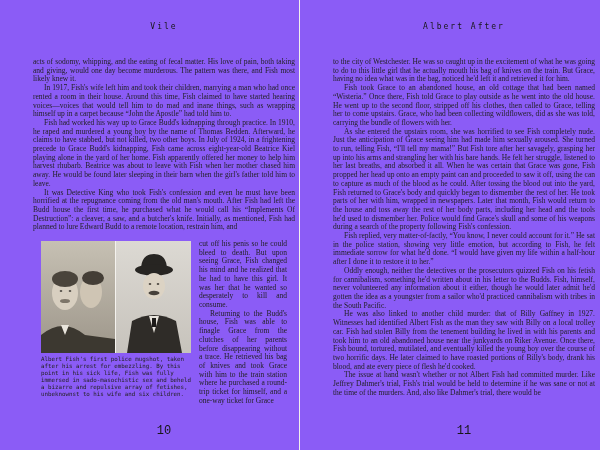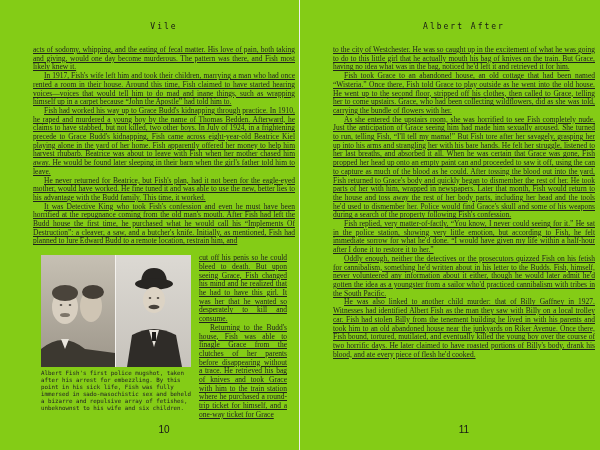--- a/index.html
+++ b/index.html
@@ -1,62 +1,61 @@
 <!DOCTYPE html>
 <html><head>
 <meta charset="utf-8">
 <style>
   html,body{margin:0;padding:0;}
   .screen{
     position:relative;width:600px;height:450px;overflow:hidden;
-    background:#84cc16;color:#1f1f1f;
+    background:#8b5cf6;color:#1f1f1f;
     font-family:"Liberation Serif",serif;
   }
   .gutter{position:absolute;left:299px;top:0;width:1px;height:450px;background:#f0efec;}
   .page{position:absolute;top:0;width:262px;height:450px;}
   .page.left{left:33px;}
   .page.right{left:333px;}
   .running-head{
     position:absolute;top:22px;left:0;right:0;text-align:center;
     font-family:"DejaVu Sans Mono",monospace;font-size:8px;letter-spacing:2px;color:#161616;
   }
   .body-text{
-    position:absolute;top:46px;left:0;width:262px;
-    font-size:7.5px;line-height:8.7px;text-align:justify;text-decoration:underline;
+    position:absolute;top:58px;left:0;width:262px;
+    font-size:7.5px;line-height:8.7px;text-align:justify;
   }
   .body-text p{margin:0;}
   p.indent{text-indent:11px;}
   .wrapzone{margin:8px;}
   figure.figure{
     float:left;width:152px;margin:1px 6px 0 0;padding-bottom:14px;
   }
   .photos{display:block;width:150px;height:112px;}
   figcaption{
     margin-top:3px;text-align:left;color:#222;
     font-family:"DejaVu Sans Mono",monospace;font-size:5.8px;line-height:7px;
   }
   .folio{
     position:absolute;top:424px;left:0;right:0;text-align:center;
-    font-family:Liberation Sans, sans-serif;font-size:10px;color:#161616;
+    font-family:Liberation Mono, monospace;font-size:12px;color:#161616;
   }
 </style>
 </head>
 <body>
 
 <div class="screen">
   <div class="gutter"></div>
 
   <div class="page left">
     <div class="running-head">Vile</div>
 
     <div class="body-text">
       <p>acts of sodomy, whipping, and the eating of fecal matter. His love of pain, both taking and giving, would one day become murderous. The pattern was there, and Fish most likely knew it.</p>
       <p class="indent">In 1917, Fish's wife left him and took their children, marrying a man who had once rented a room in their house. Around this time, Fish claimed to have started hearing voices—voices that would tell him to do mad and inane things, such as wrapping himself up in a carpet because “John the Apostle” had told him to.</p>
       <p class="indent">Fish had worked his way up to Grace Budd's kidnapping through practice. In 1910, he raped and murdered a young boy by the name of Thomas Bedden. Afterward, he claims to have stabbed, but not killed, two other boys. In July of 1924, in a frightening precede to Grace Budd's kidnapping, Fish came across eight-year-old Beatrice Kiel playing alone in the yard of her home. Fish apparently offered her money to help him harvest rhubarb. Beatrice was about to leave with Fish when her mother chased him away. He would be found later sleeping in their barn when the girl's father told him to leave.</p>
-      <p class="indent">He never returned for Beatrice, but Fish's plan, had it not been for the eagle-eyed mother, would have worked. He fine tuned it and was able to use the new, better lies to his advantage with the Budd family. This time, it worked.</p>
       <p class="indent">It was Detective King who took Fish's confession and even he must have been horrified at the repugnance coming from the old man's mouth. After Fish had left the Budd house the first time, he purchased what he would call his “Implements Of Destruction”: a cleaver, a saw, and a butcher's knife. Initially, as mentioned, Fish had planned to lure Edward Budd to a remote location, restrain him, and</p>
 
       <div class="wrapzone">
         <figure class="figure">
           <svg class="photos" viewBox="0 0 150 112" xmlns="http://www.w3.org/2000/svg" role="img">
             <defs>
               <linearGradient id="bgA" x1="0" y1="0" x2="0" y2="1">
                 <stop offset="0" stop-color="#c6c0b3"></stop>
                 <stop offset="1" stop-color="#9d968a"></stop>
               </linearGradient>
@@ -103,20 +102,21 @@
     <div class="folio">10</div>
   </div>
 
   <div class="page right">
     <div class="running-head">Albert After</div>
 
     <div class="body-text">
       <p>to the city of Westchester. He was so caught up in the excitement of what he was going to do to this little girl that he actually mouth his bag of knives on the train. But Grace, having no idea what was in the bag, noticed he'd left it and retrieved it for him.</p>
       <p class="indent">Fish took Grace to an abandoned house, an old cottage that had been named “Wisteria.” Once there, Fish told Grace to play outside as he went into the old house. He went up to the second floor, stripped off his clothes, then called to Grace, telling her to come upstairs. Grace, who had been collecting wildflowers, did as she was told, carrying the bundle of flowers with her.</p>
       <p class="indent">As she entered the upstairs room, she was horrified to see Fish completely nude. Just the anticipation of Grace seeing him had made him sexually aroused. She turned to run, telling Fish, “I'll tell my mama!” But Fish tore after her savagely, grasping her up into his arms and strangling her with his bare hands. He felt her struggle, listened to her last breaths, and absorbed it all. When he was certain that Grace was gone, Fish propped her head up onto an empty paint can and proceeded to saw it off, using the can to capture as much of the blood as he could. After tossing the blood out into the yard, Fish returned to Grace's body and quickly began to dismember the rest of her. He took parts of her with him, wrapped in newspapers. Later that month, Fish would return to the house and toss away the rest of her body parts, including her head and the tools he'd used to dismember her. Police would find Grace's skull and some of his weapons during a search of the property following Fish's confession.</p>
-      <p class="indent">Fish replied, very matter-of-factly, “You know, I never could seeing for it.” He sat in the police station, showing very little emotion, but according to Fish, he felt immediate sorrow for what he'd done. “I would have given my life within a half-hour after I done it to restore it to her.”</p>
+      <p class="indent">Fish replied, very matter-of-factly, “You know, I never could account for it.” He sat in the police station, showing very little emotion, but according to Fish, he felt immediate sorrow for what he'd done. “I would have given my life within a half-hour after I done it to restore it to her.”</p>
       <p class="indent">Oddly enough, neither the detectives or the prosecutors quizzed Fish on his fetish for cannibalism, something he'd written about in his letter to the Budds. Fish, himself, never volunteered any information about it either, though he would later admit he'd gotten the idea as a youngster from a sailor who'd practiced cannibalism with tribes in the South Pacific.</p>
       <p class="indent">He was also linked to another child murder: that of Billy Gaffney in 1927. Witnesses had identified Albert Fish as the man they saw with Billy on a local trolley car. Fish had stolen Billy from the tenement building he lived in with his parents and took him to an old abandoned house near the junkyards on Riker Avenue. Once there, Fish bound, tortured, mutilated, and eventually killed the young boy over the course of two horrific days. He later claimed to have roasted portions of Billy's body, drank his blood, and ate every piece of flesh he'd cooked.</p>
+      <p class="indent">The issue at hand wasn't whether or not Albert Fish had committed murder. Like Jeffrey Dahmer's trial, Fish's trial would be held to determine if he was sane or not at the time of the murders. And, also like Dahmer's trial, there would be</p>
     </div>
 
     <div class="folio">11</div>
   </div>
 </div>
 
 </body></html>

